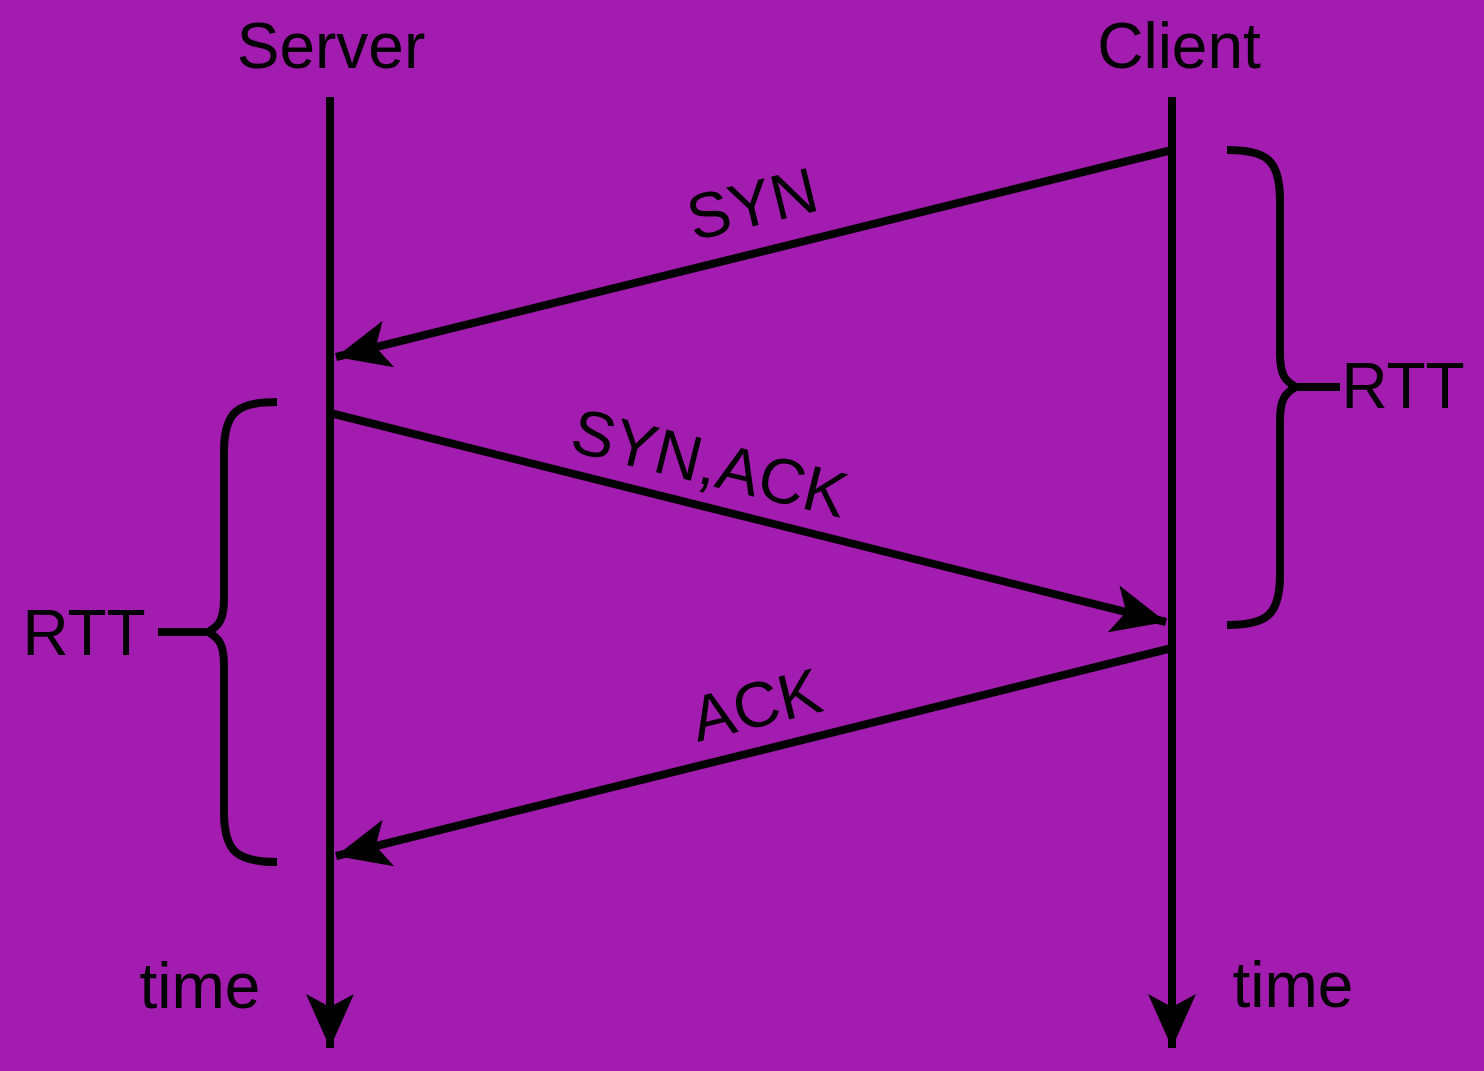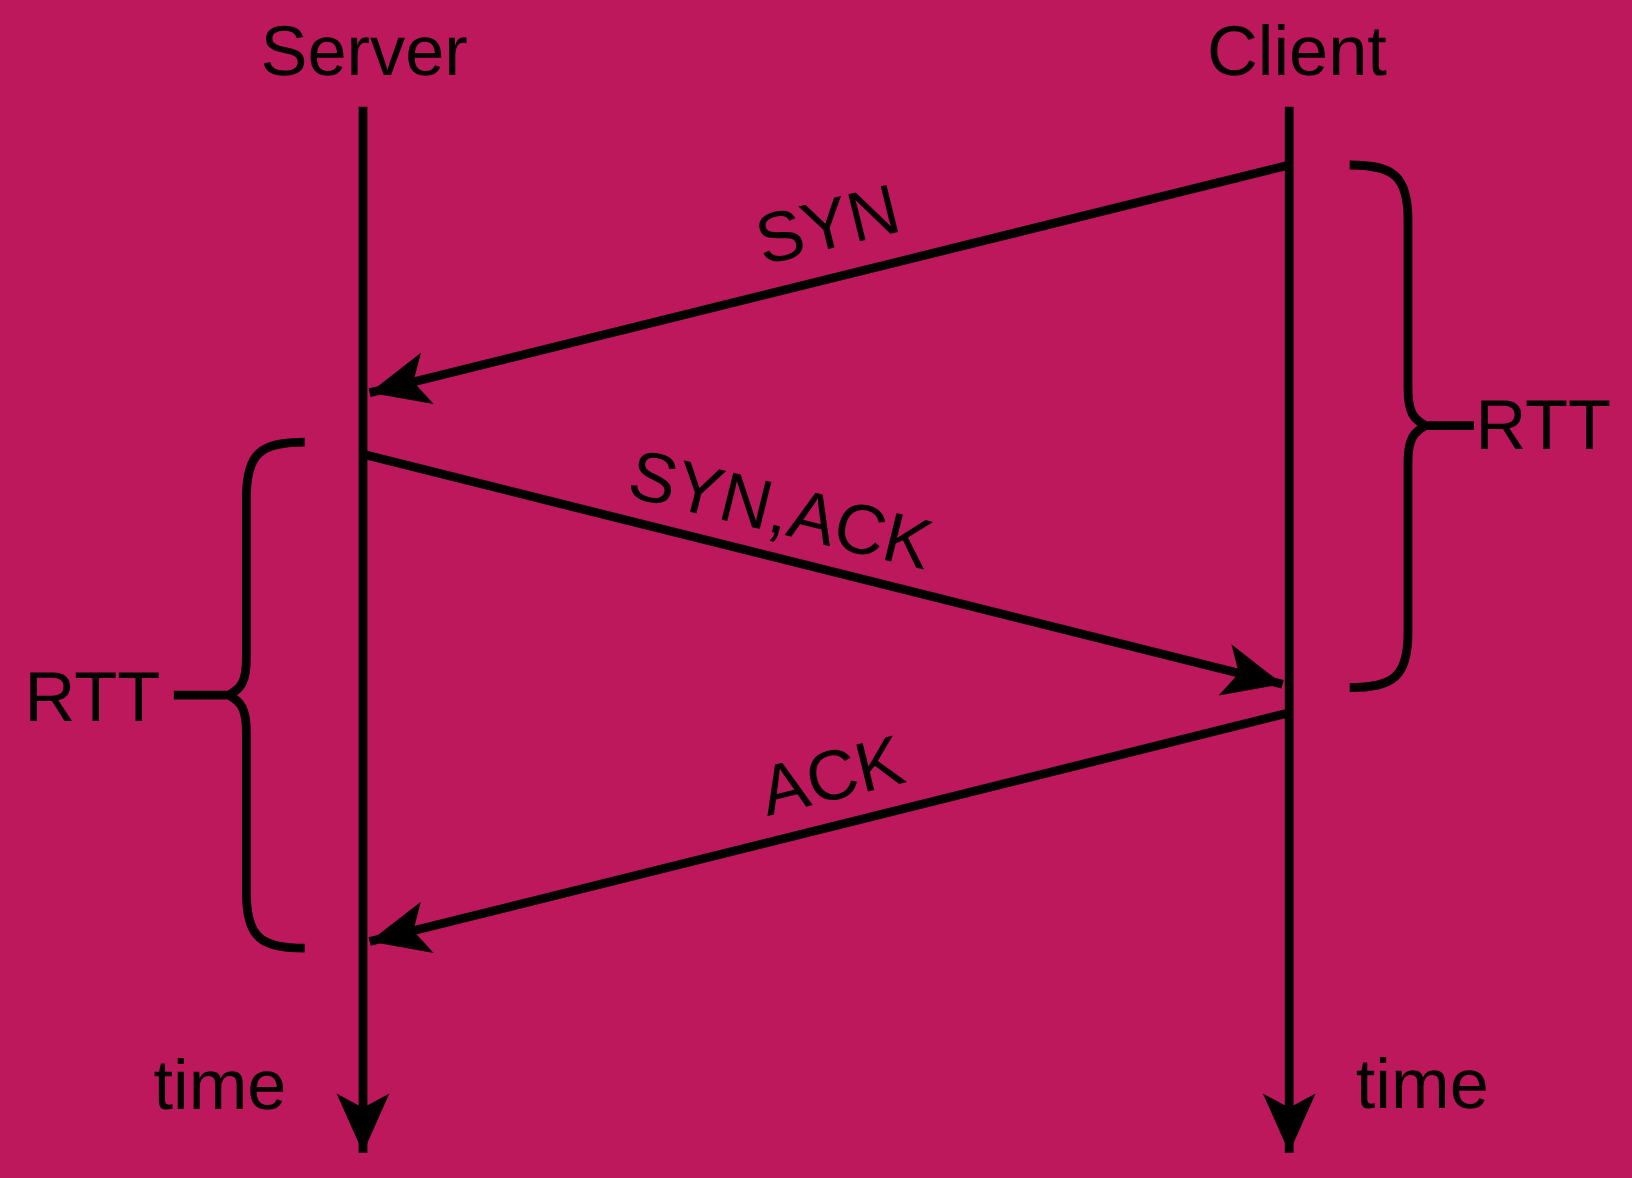--- a/index.html
+++ b/index.html
@@ -4,21 +4,21 @@
 <style>
   html, body {
     margin: 0;
     padding: 0;
     background: #ffffff;
   }
   #canvas {
     position: relative;
     width: 1484px;
     height: 1071px;
-    background: #be185d;
+    background: #a21caf;
     overflow: hidden;
     font-family: "Liberation Sans", "DejaVu Sans", sans-serif;
   }
   #canvas svg {
     position: absolute;
     left: 0;
     top: 0;
   }
   text {
     font-family: "Liberation Sans", "DejaVu Sans", sans-serif;

